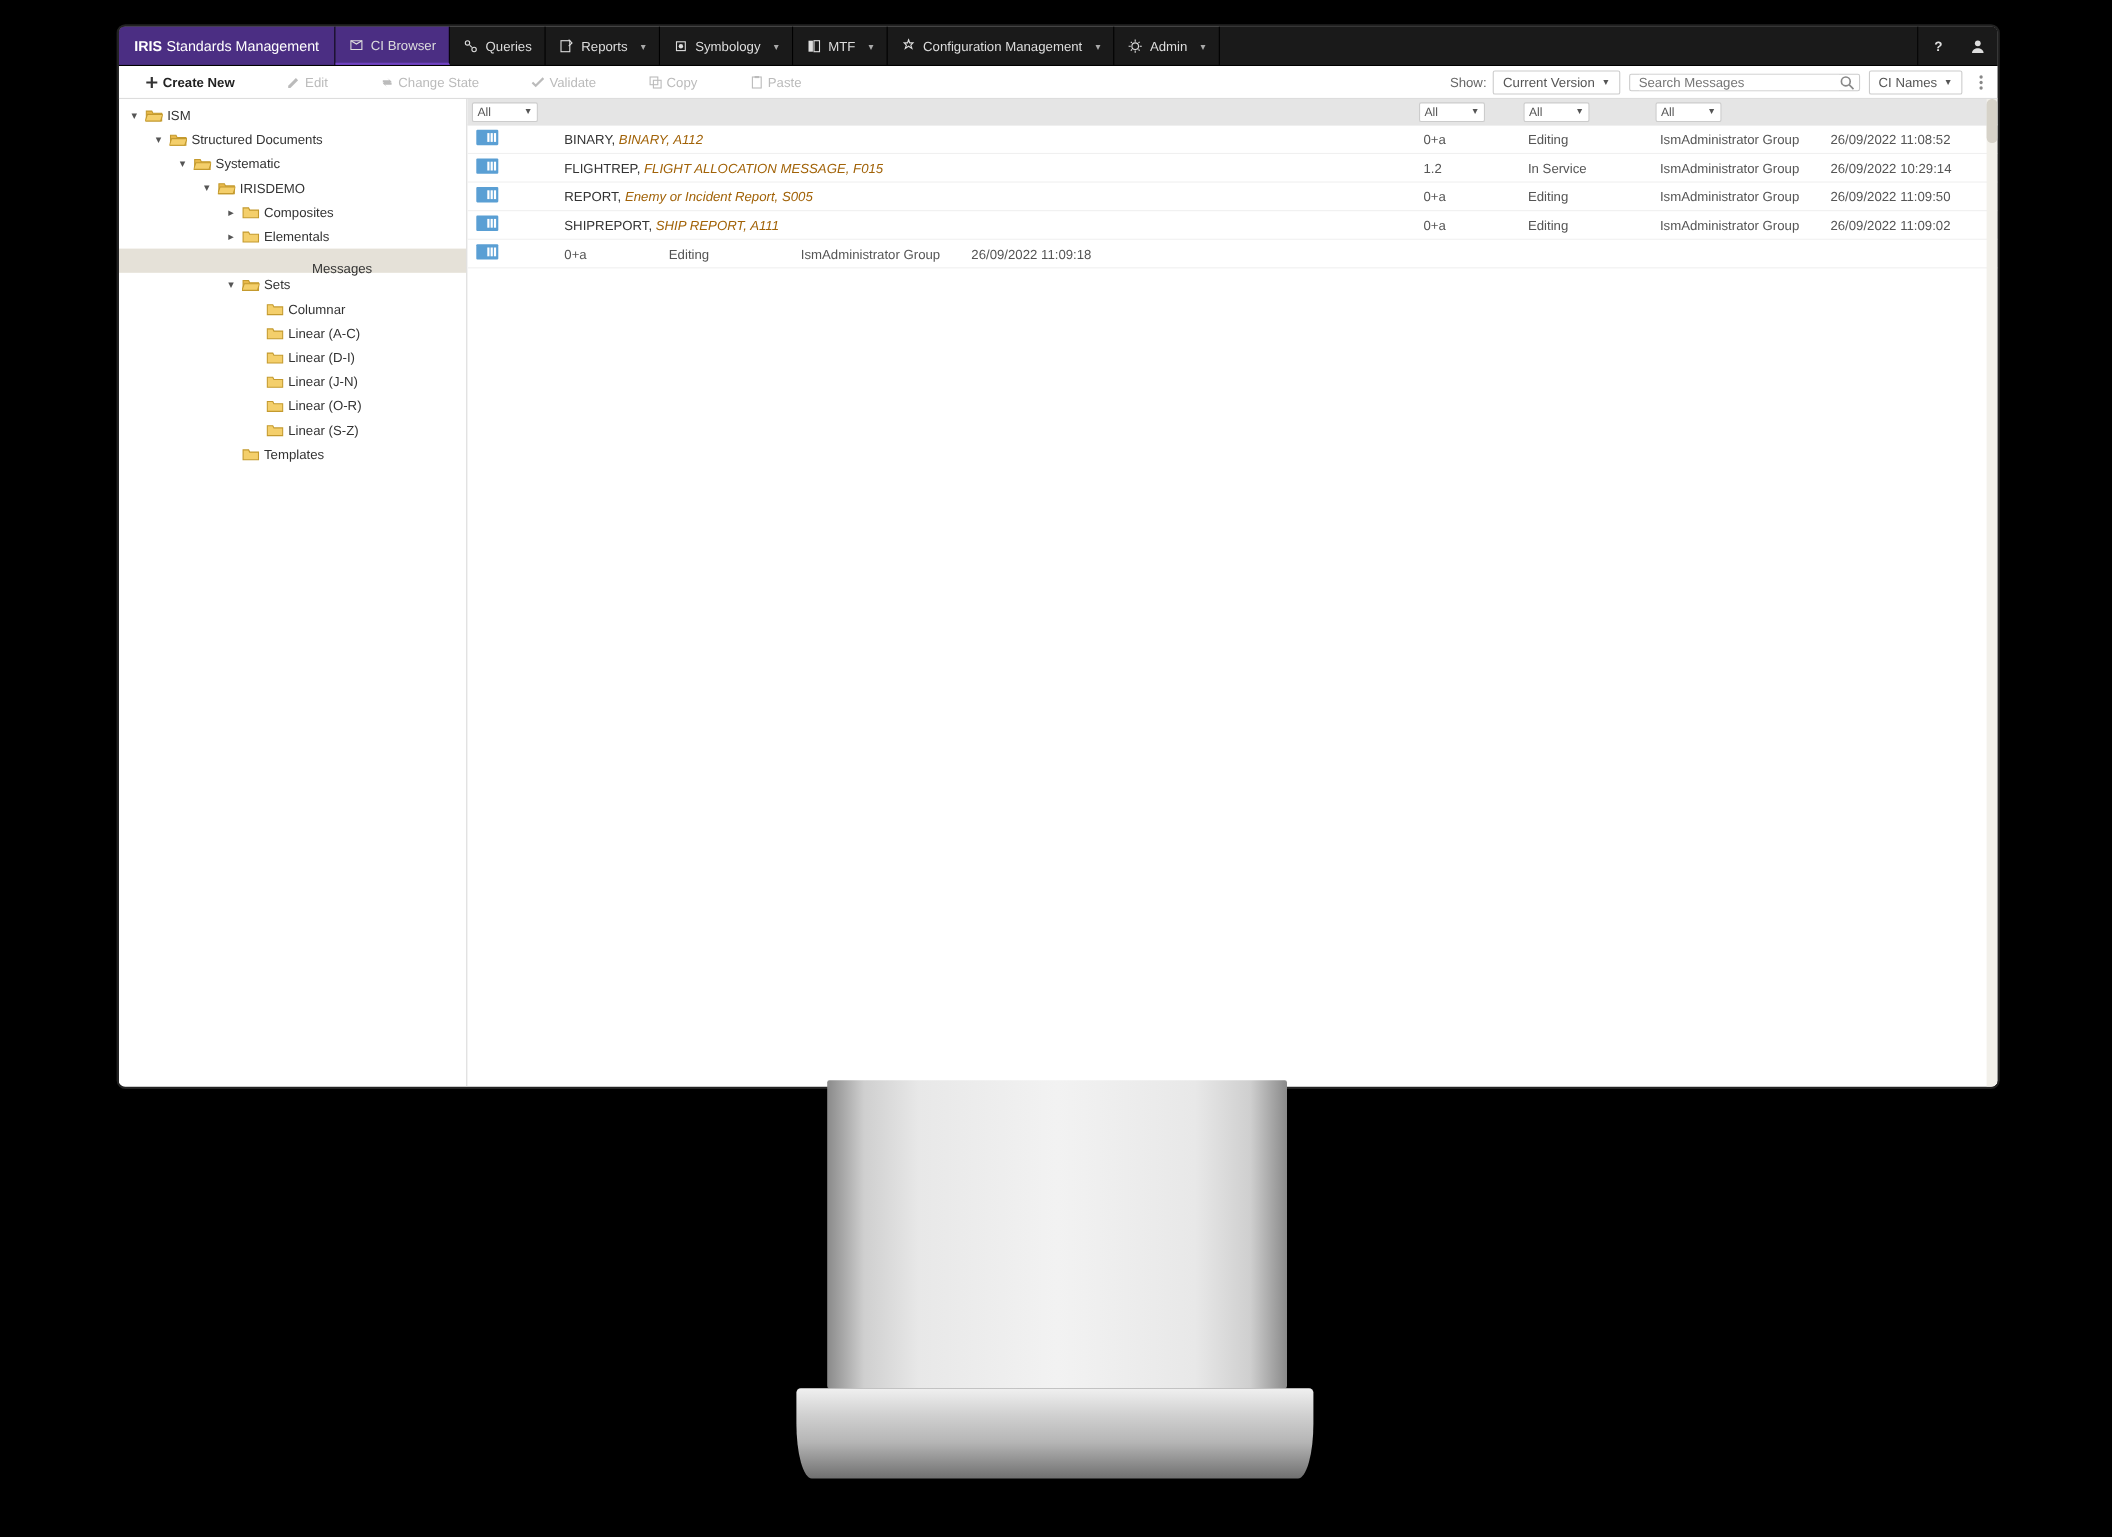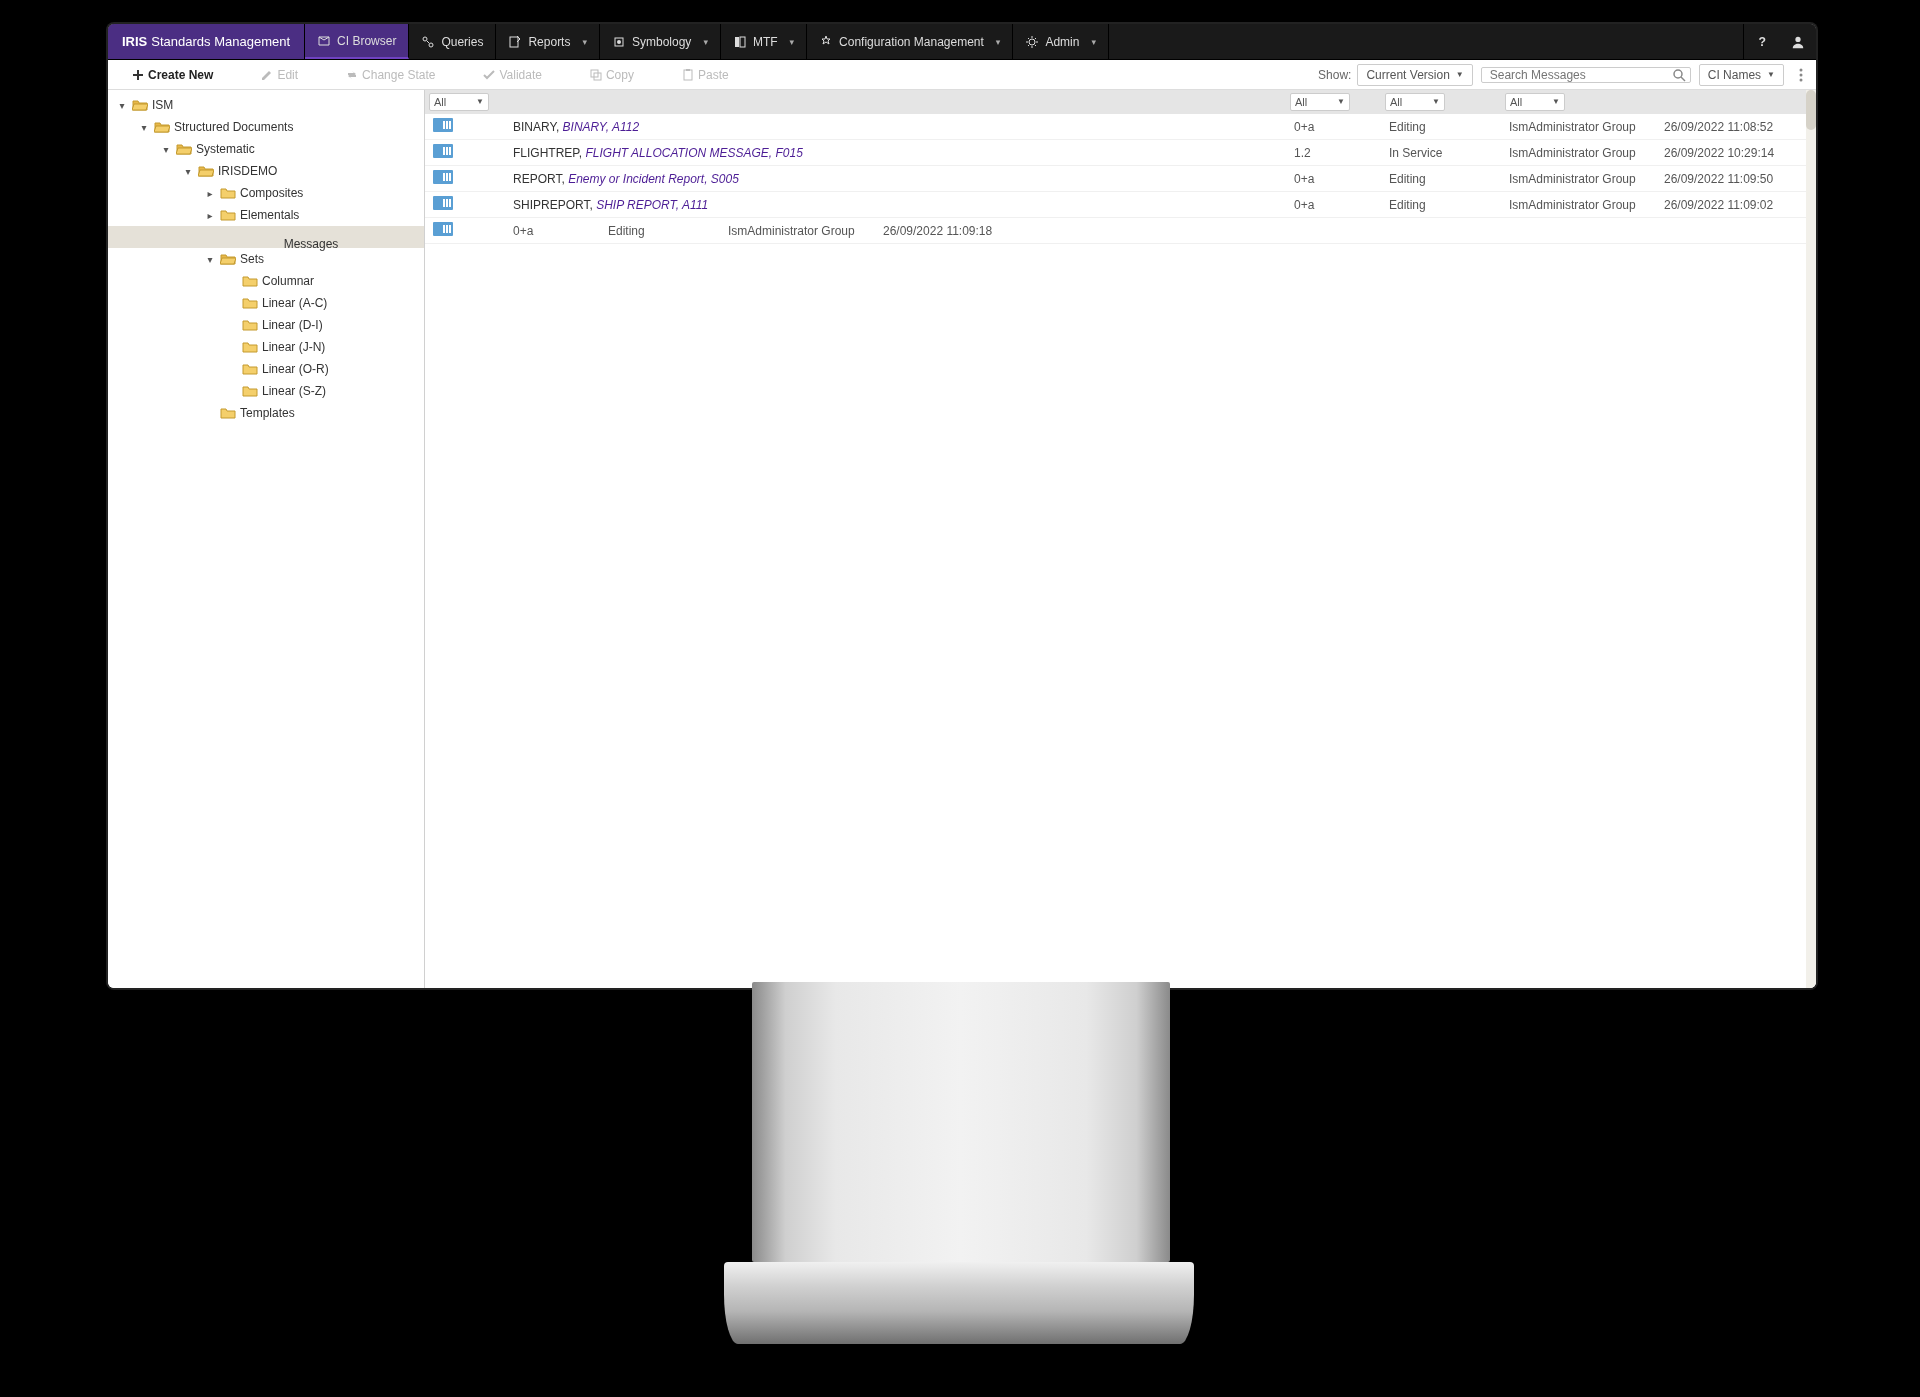--- a/index.html
+++ b/index.html
@@ -149,21 +149,21 @@
   padding: 0 4px; border-radius: 2px; color: #555; cursor: pointer;
   font-size: 11px; width: 60px;
 }
 
 .grid-body { flex: 1; overflow: auto; }
 .grid-row { display: flex; align-items: center; height: 26px; border-bottom: 1px solid #f0f0f0; }
 .row-type { width: 80px; padding-left: 8px; }
 .msg-icon { display: inline-block; width: 20px; height: 14px; background: #5a9fd4; border-radius: 1px; position: relative; }
 .msg-icon::after { content: ""; position: absolute; right: 2px; top: 3px; width: 2px; height: 8px; background: #fff; box-shadow: -3px 0 0 #fff, -6px 0 0 #fff; }
 .row-name { flex: 1; padding-left: 8px; color: #333; }
-.row-name .ital { font-style: italic; color: #4c1d95; }
+.row-name .ital { font-style: italic; color: #a16207; }
 .row-version { width: 95px; padding-left: 8px; color: #555; }
 .row-state { width: 120px; padding-left: 8px; color: #555; }
 .row-owner { width: 155px; padding-left: 8px; color: #555; }
 .row-modified { width: 160px; padding-left: 8px; color: #555; }
 
 .vscroll-track { position: absolute; right: 0; top: 0; width: 10px; height: 100%; background: #f2f0ea; }
 .vscroll-thumb { width: 100%; height: 40px; background: #d6d2c8; border-radius: 5px; }
 
 
 svg { display: block; }

